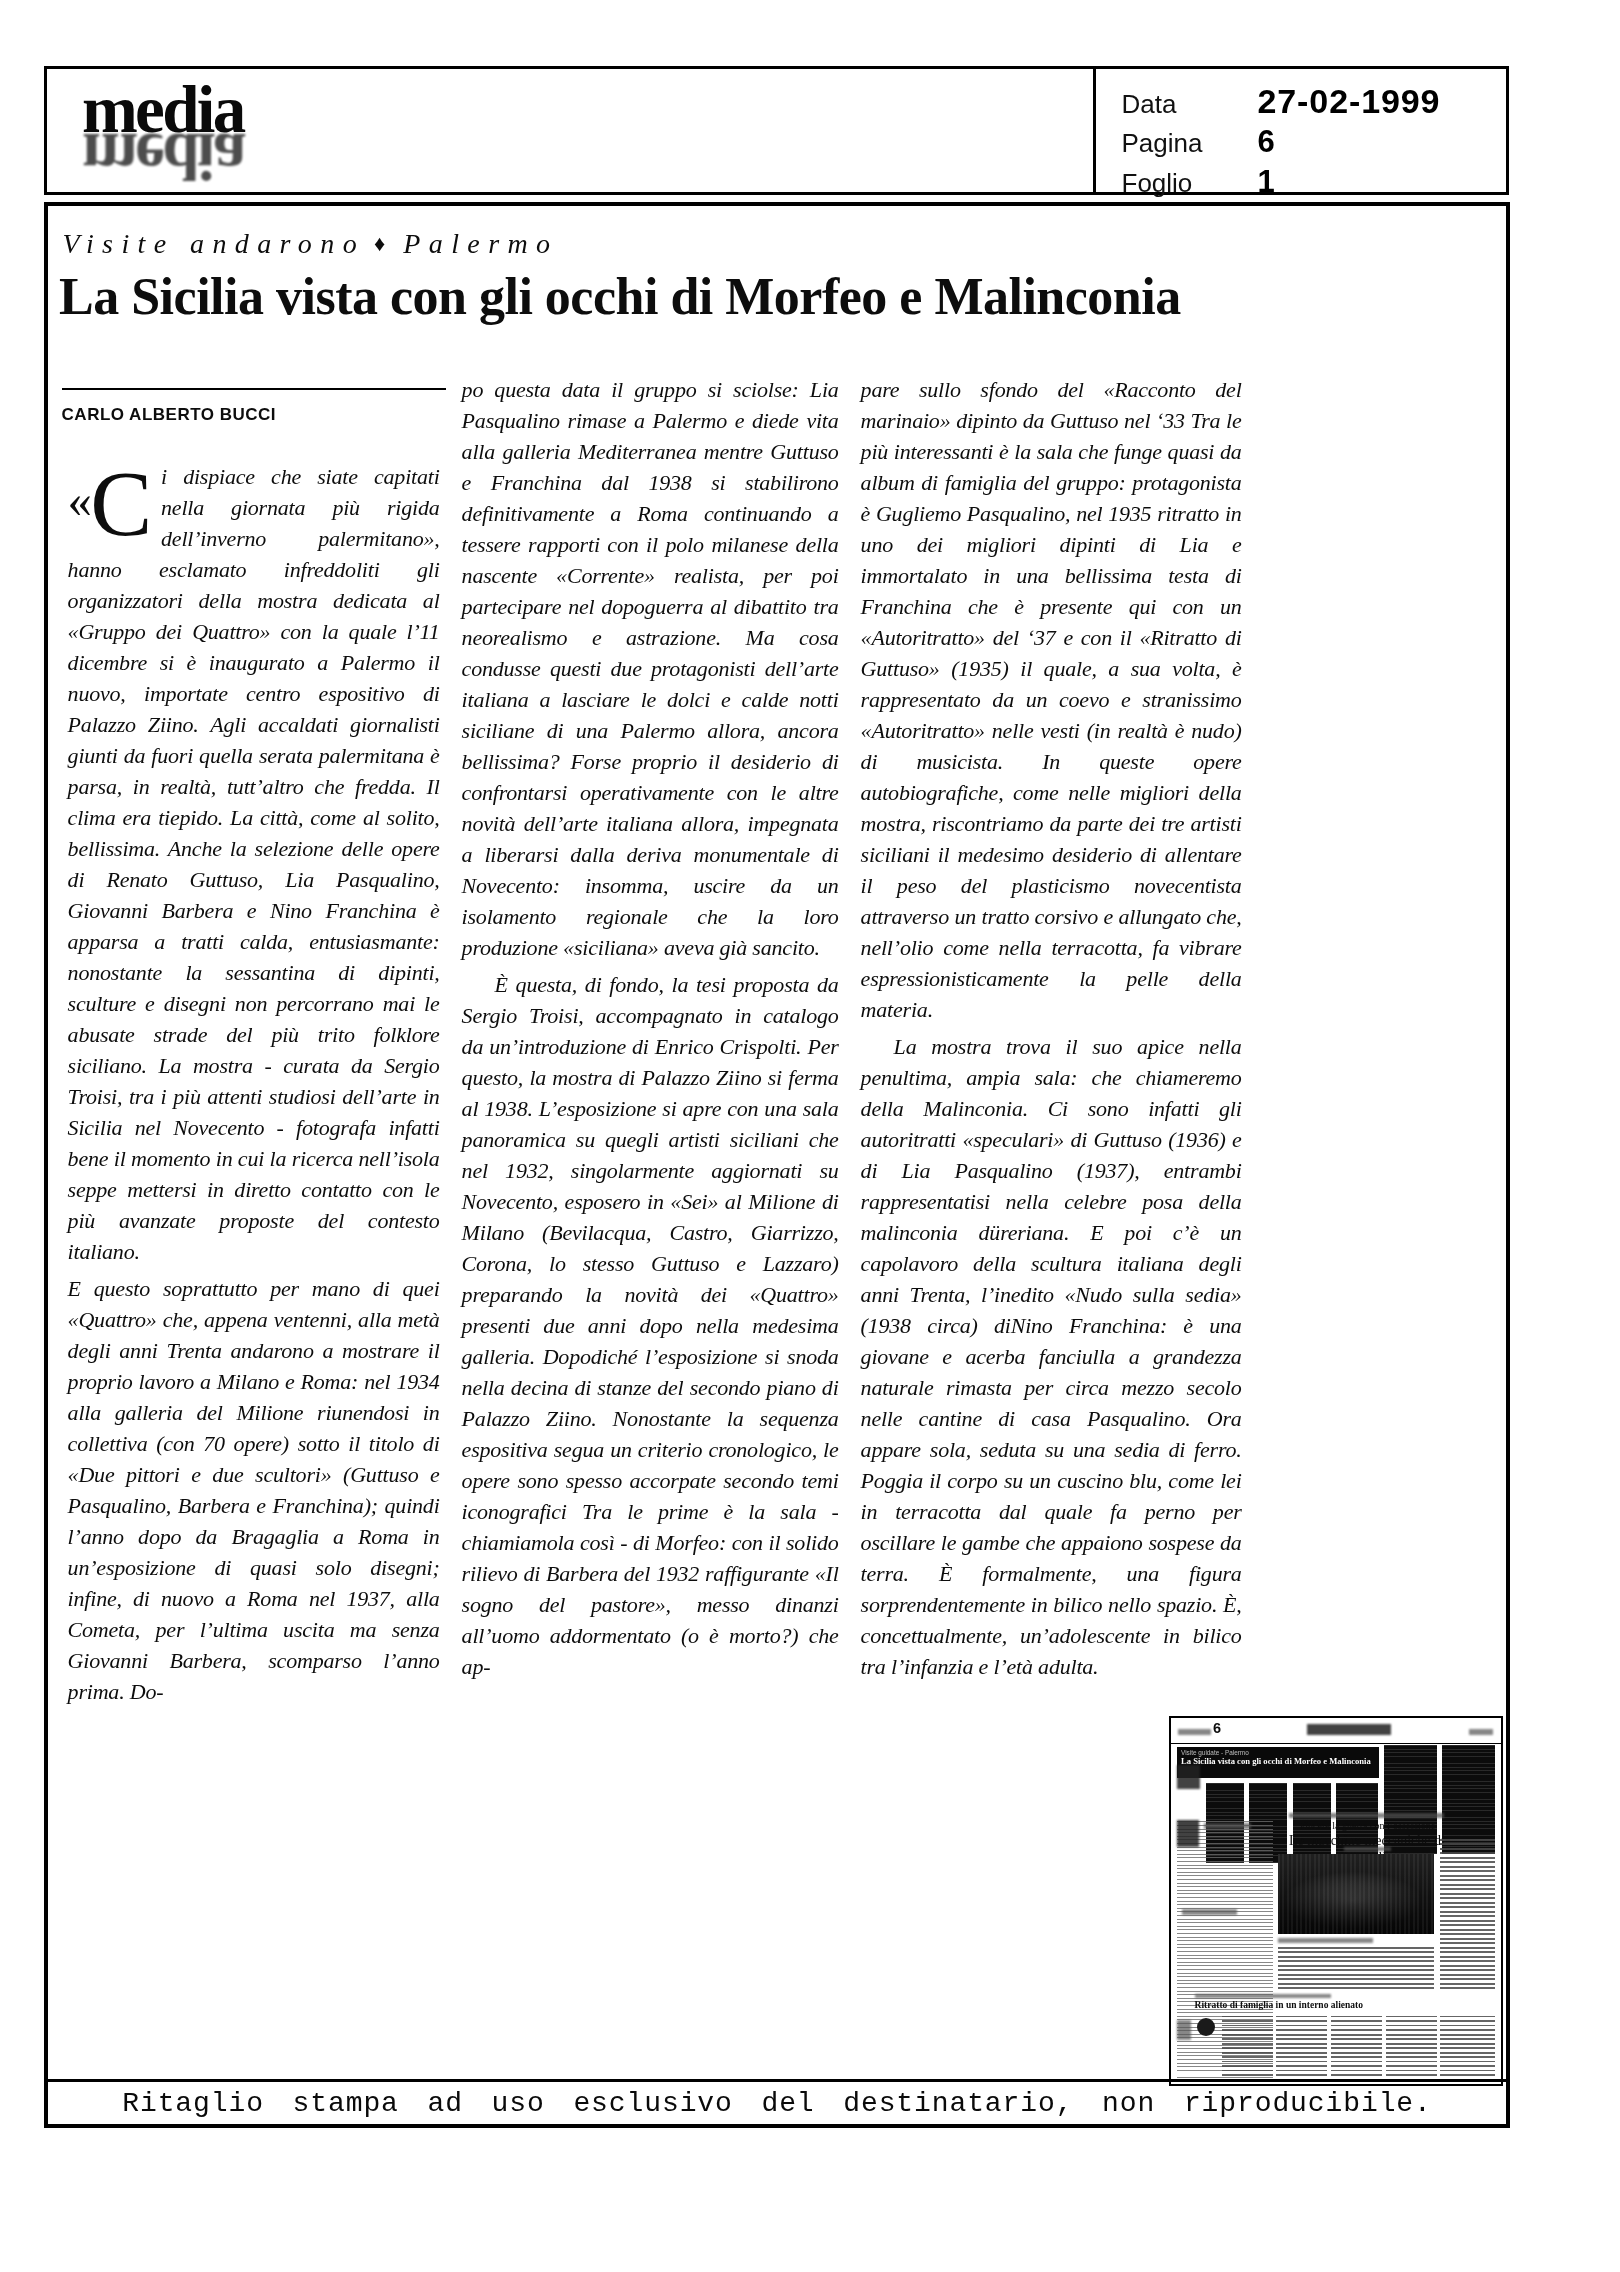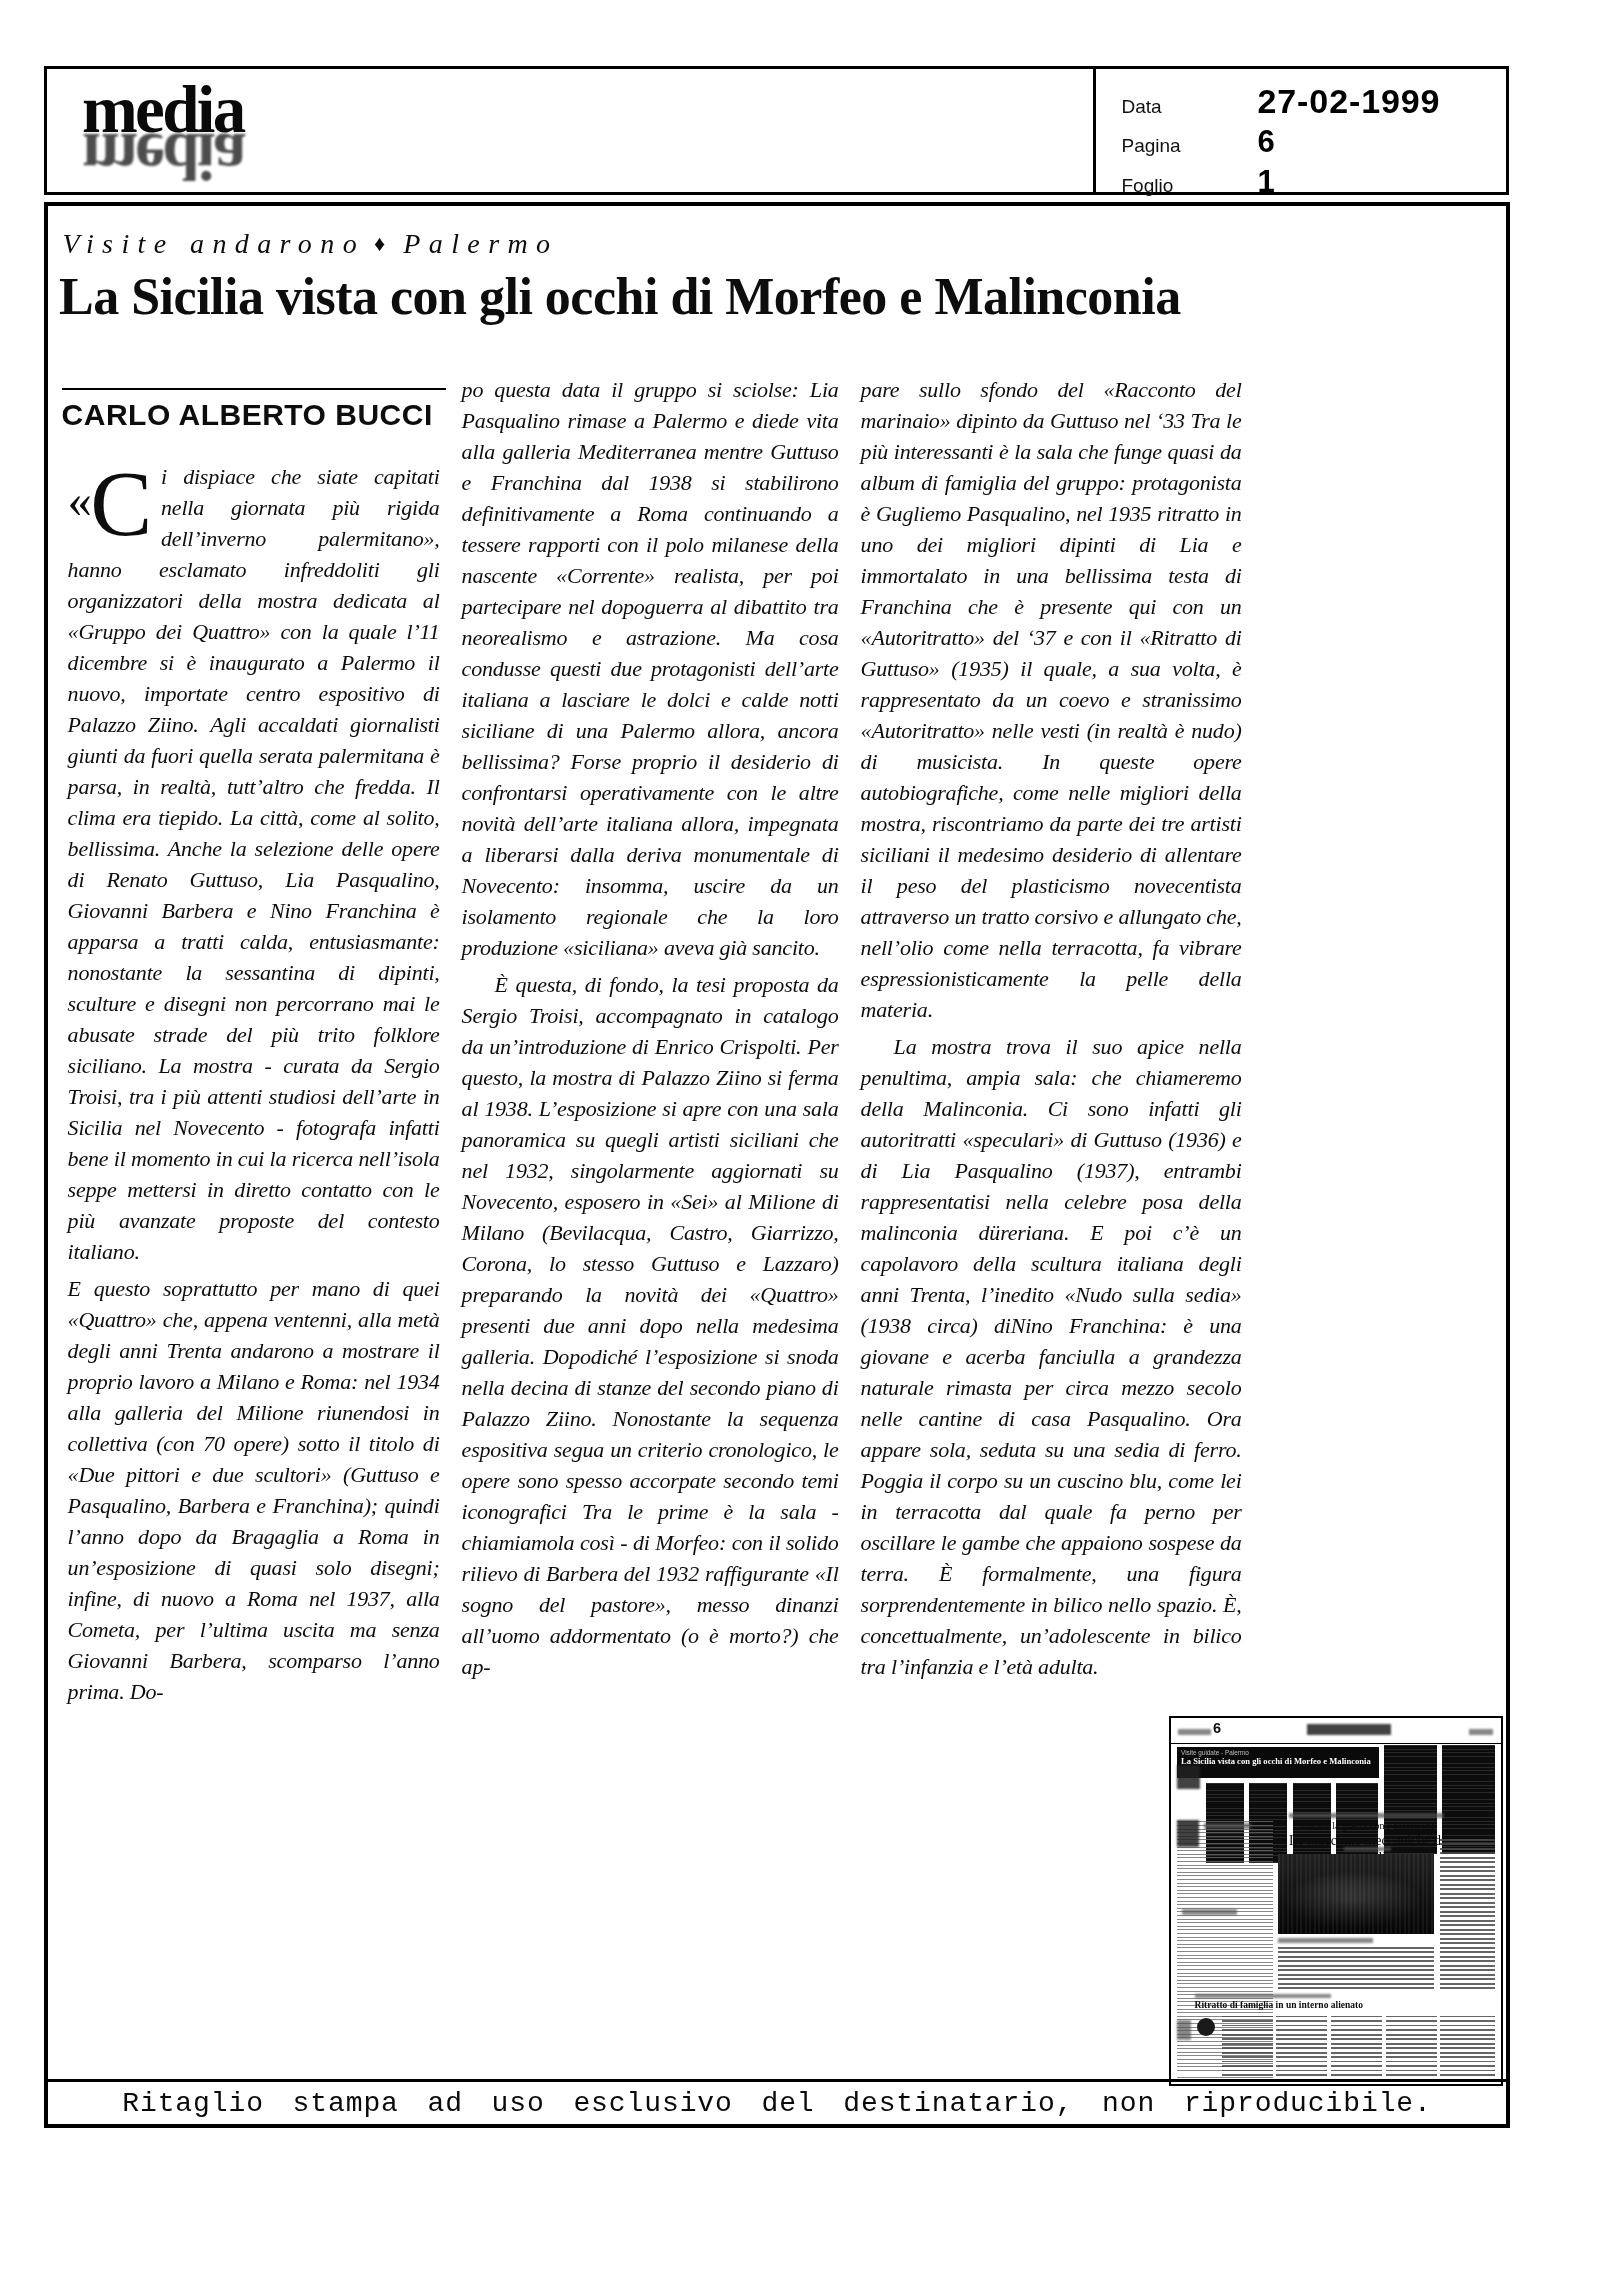--- a/index.html
+++ b/index.html
@@ -15,21 +15,21 @@
   .logo-box { left:44px; top:66px; width:1168px; height:129px; border:3.6px solid #000; background:#fff; }
   .logo { position:absolute; left:35px; top:14.5px; }
   .logo-word {
     font-family:"Liberation Serif", serif; font-weight:bold;
     font-size:67px; line-height:0.76; letter-spacing:-2.7px; color:#0a0a0a;
   }
   .logo-mirror { transform:scaleY(-1); opacity:.72; filter:blur(1.1px); margin-top:-3.6px; }
 
   .data-box { left:1093px; top:66px; width:416px; height:129px; border:3.6px solid #000; background:#fff; padding:12.7px 9px 9px 25.5px; }
   .data-row { display:flex; align-items:baseline; margin-bottom:3.6px; }
-  .data-label { width:136px; font-family:"Liberation Sans", sans-serif; font-size:19px; color:#111; }
+  .data-label { width:136px; font-family:"Liberation Sans", sans-serif; font-size:26px; color:#111; }
   .data-value { font-family:"Liberation Sans", sans-serif; font-weight:bold; font-size:31px; color:#000; }
   .data-value.date { font-size:34px; letter-spacing:0.9px; }
 
   
   .main-frame { left:44px; top:202px; width:1466px; height:1926px; border:4.5px solid #000; background:#fff; }
 
   .kicker { left:14.5px; top:22px; font-style:italic; font-size:28px; letter-spacing:.30em; white-space:nowrap; }
   .kicker .diamond { font-style:normal; font-size:22px; letter-spacing:0; margin:0 18px 0 9px; vertical-align:1.8px; }
   .headline { left:11px; top:64px; width:1446px; font-weight:bold; font-size:52px; line-height:1.05; letter-spacing:-0.5px; white-space:nowrap; }
 
@@ -39,21 +39,21 @@
   .col1 { width:384px; }
   .col2 { width:389px; }
   .col3 { width:393px; overflow:hidden; }
   .para { margin:6px; }
   .para + .para { text-indent:33px; }
 
   .byline-block {
     margin-top:20px; margin-bottom:31px;
     border-top:2.7px solid #000; padding-top:9px;
     font-family:"Liberation Sans", sans-serif; font-style:normal;
-    font-weight:bold; font-size:30px; letter-spacing:0.5px; text-align:left;
+    font-weight:bold; font-size:17px; letter-spacing:0.5px; text-align:left;
   }
 
   .dropcap { float:left; font-style:normal; line-height:.78; margin:7.3px 9px 0 0; white-space:nowrap; }
   .dc-q { font-size:49px; vertical-align:18px; letter-spacing:-5.5px; margin-right:3.6px; }
   .dc-c { font-size:93px; }
 
   
   .footer-strip {
     position:absolute; left:0; right:0; bottom:0; height:42px;
     border-top:3.6px solid #000; display:flex; align-items:center; justify-content:center;

